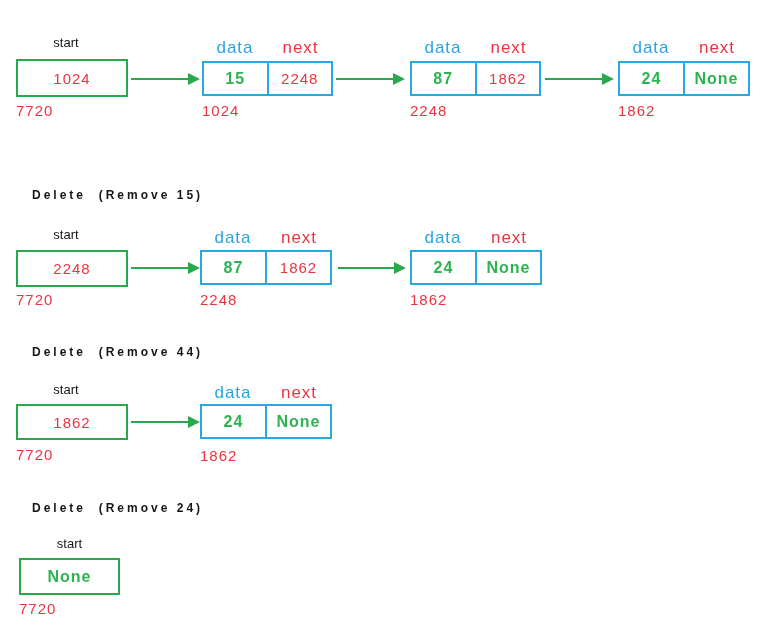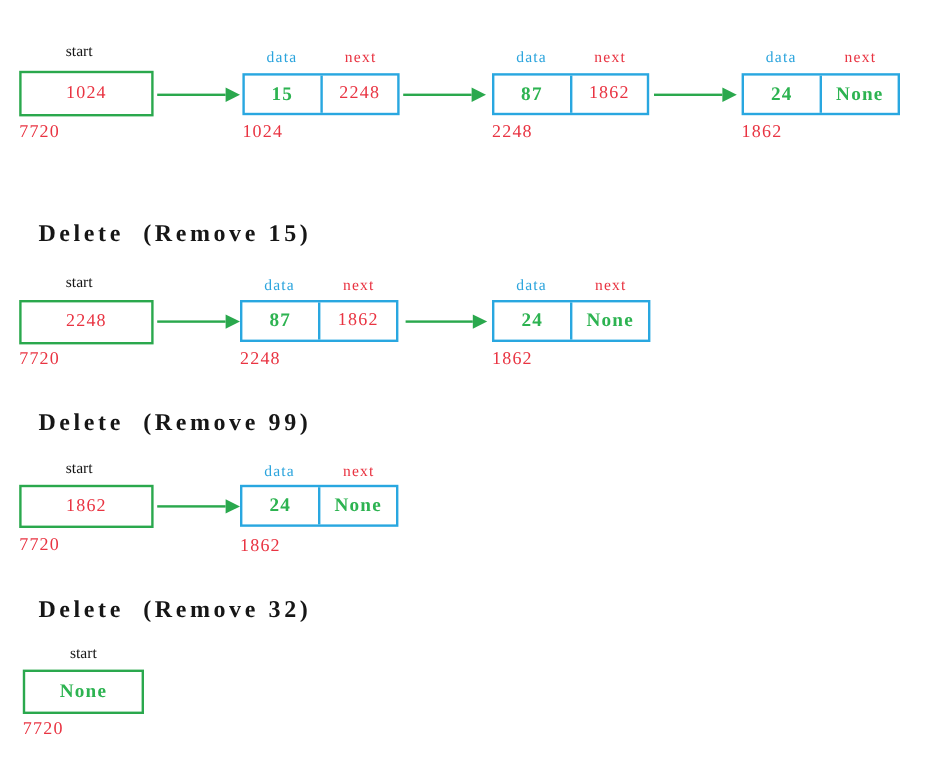--- a/index.html
+++ b/index.html
@@ -6,24 +6,24 @@
     --green:#2aa84d;
     --cyan:#29a7e0;
     --green-text:#2db351;
     --red:#e93442;
     --cyan-text:#2ba4dd;
     --ink:#161616;
   }
   html,body{margin:0;padding:0;background:#ffffff;}
   .canvas{
     position:relative;width:773px;height:636px;background:#ffffff;overflow:hidden;
-    font-family:Liberation Serif, serif;
+    font-family:Liberation Sans, sans-serif;
   }
   .heading{
-    position:absolute;font-size:20px;font-weight:bold;color:var(--ink);
+    position:absolute;font-size:12px;font-weight:bold;color:var(--ink);
     letter-spacing:3px;white-space:pre;line-height:17px;
   }
   .start-label{
     position:absolute;font-size:13px;color:var(--ink);text-align:center;line-height:14px;
   }
   .sbox{
     position:absolute;box-sizing:border-box;border:2px solid var(--green);
     display:flex;align-items:center;justify-content:center;background:#fff;
   }
   .node{
@@ -32,21 +32,21 @@
   }
   .cell{flex:1;display:flex;align-items:center;justify-content:center;}
   .cell.next-cell{border-left:2px solid var(--cyan);}
   .val{font-size:15px;color:var(--red);letter-spacing:1px;}
   .dval{font-size:16px;font-weight:bold;color:var(--green-text);letter-spacing:1px;}
   .addr{
     position:absolute;font-size:15px;color:var(--red);text-align:left;
     line-height:15px;letter-spacing:1px;
   }
   .cell-label{
-    position:absolute;font-size:13px;text-align:center;line-height:14px;letter-spacing:1px;
+    position:absolute;font-size:17px;text-align:center;line-height:14px;letter-spacing:1px;
   }
   .cell-label.data{color:var(--cyan-text);}
   .cell-label.next{color:var(--red);text-align:center;}
   .arrow{position:absolute;height:2px;background:var(--green);}
   .arrow::after{
     content:"";position:absolute;right:-12px;top:-5px;width:0;height:0;
     border-top:6px solid transparent;border-bottom:6px solid transparent;
     border-left:12px solid var(--green);
   }
 </style>
@@ -137,21 +137,21 @@
         <span class="dval">24</span>
       </div>
       <div class="cell next-cell">
         <span class="dval">None</span>
       </div>
     </div>
     <div class="addr" style="left:410px;top:292px;width:132px">1862</div>
   </div>
 
   <div>
-    <div class="heading" style="left:32px;top:344px">Delete  (Remove 99)</div>
+    <div class="heading" style="left:32px;top:344px">Delete  (Remove 44)</div>
 
     <div class="start-label" style="left:10px;top:383px;width:112px">start</div>
     <div class="sbox" style="left:16px;top:404px;width:112px;height:36px">
       <span class="val">1862</span>
     </div>
     <div class="addr" style="left:16px;top:447px;width:112px">7720</div>
 
     <div class="arrow" style="left:131px;top:421px;width:57px"></div>
 
     <div class="cell-label data" style="left:200px;top:386px;width:66px">data</div>
@@ -161,21 +161,21 @@
         <span class="dval">24</span>
       </div>
       <div class="cell next-cell">
         <span class="dval">None</span>
       </div>
     </div>
     <div class="addr" style="left:200px;top:448px;width:132px">1862</div>
   </div>
 
   <div>
-    <div class="heading" style="left:32px;top:500px">Delete  (Remove 32)</div>
+    <div class="heading" style="left:32px;top:500px">Delete  (Remove 24)</div>
 
     <div class="start-label" style="left:19px;top:537px;width:101px">start</div>
     <div class="sbox" style="left:19px;top:558px;width:101px;height:37px">
       <span class="dval">None</span>
     </div>
     <div class="addr" style="left:19px;top:601px;width:101px">7720</div>
   </div>
 
 </div>
 

